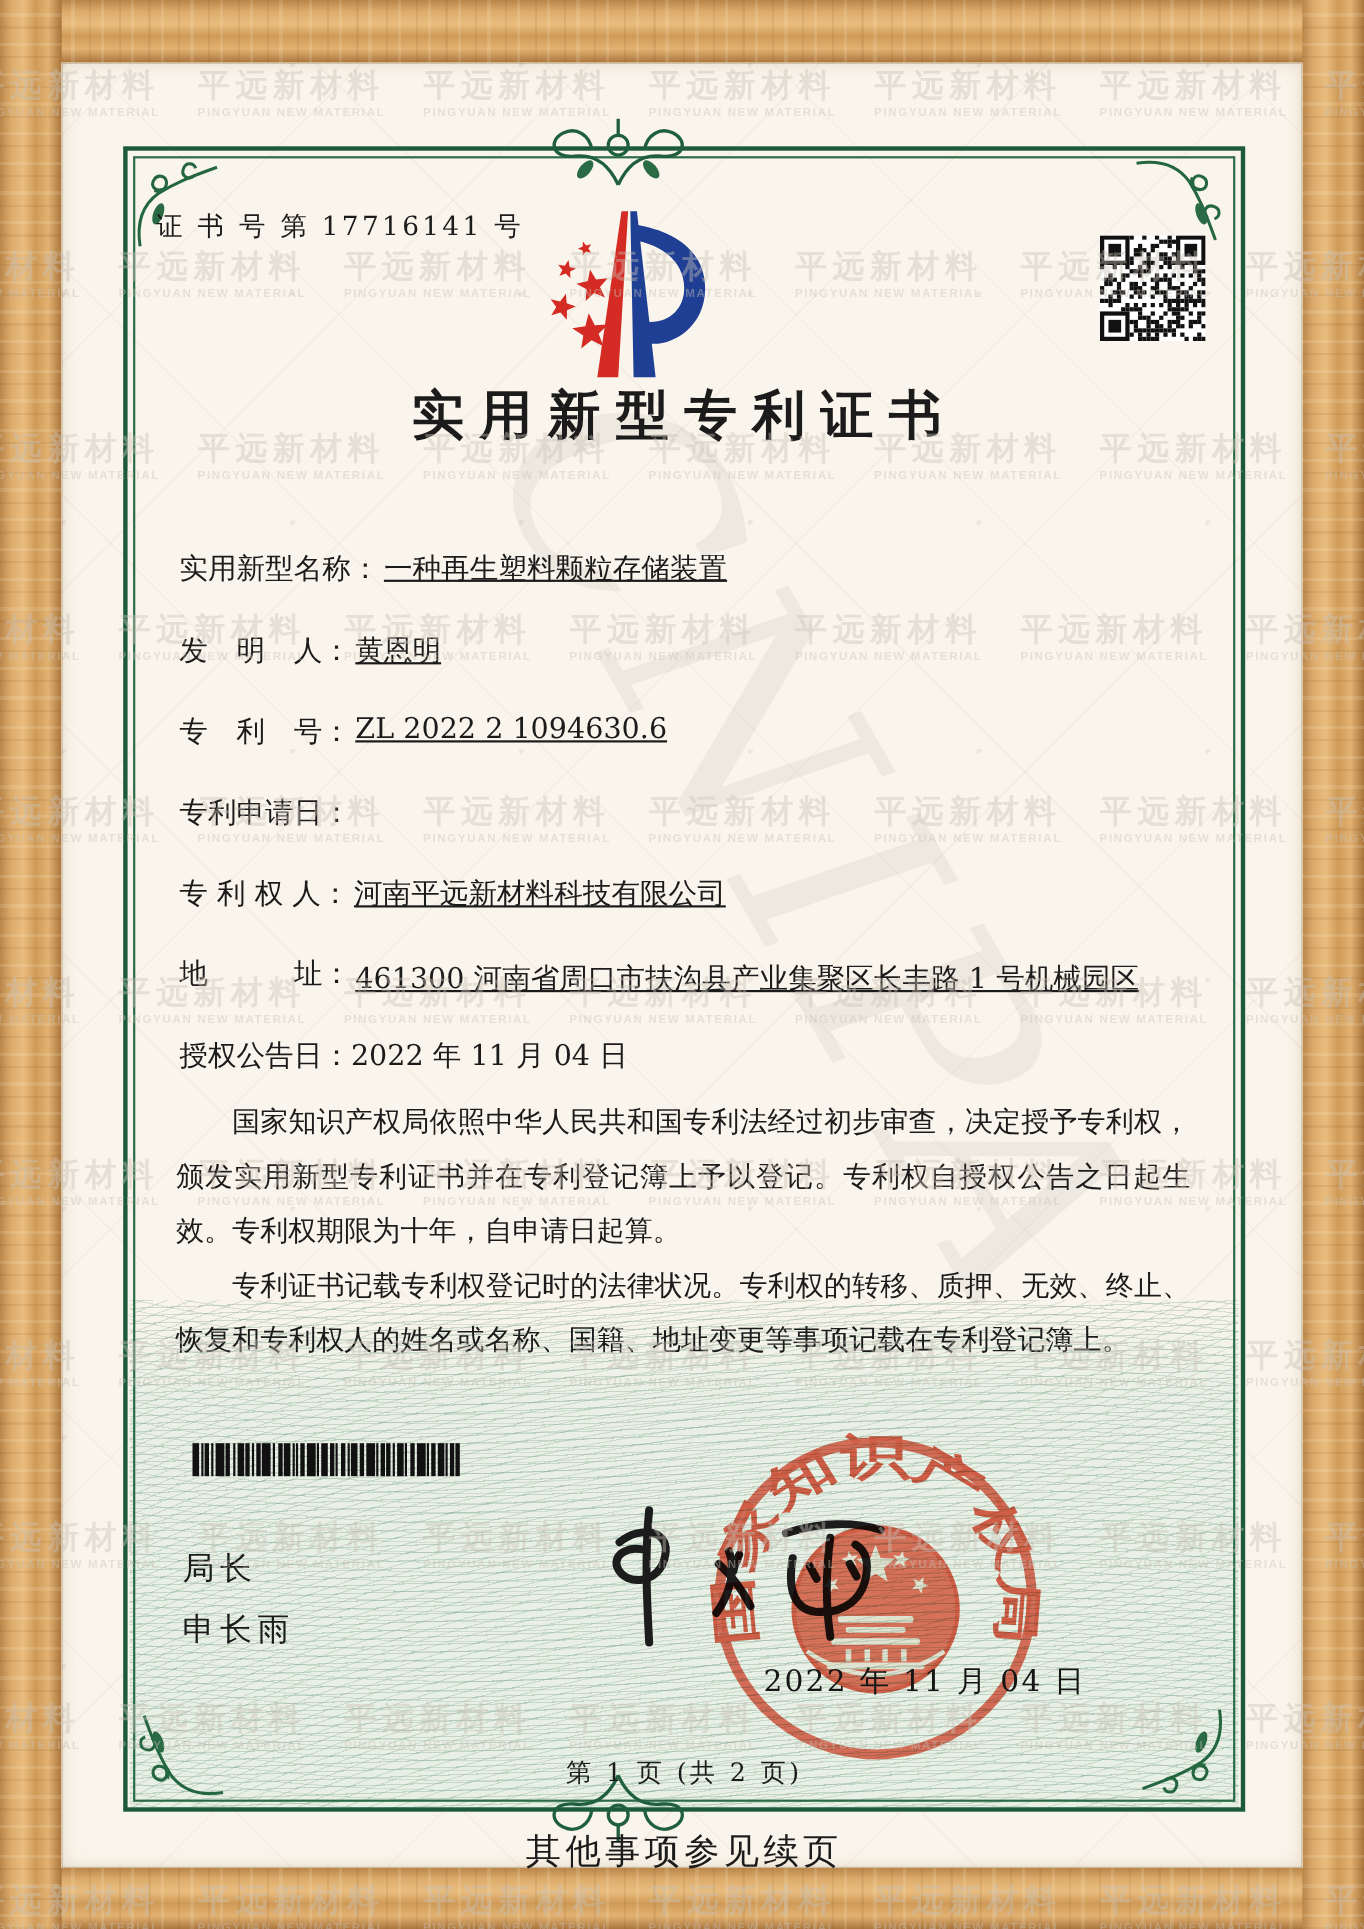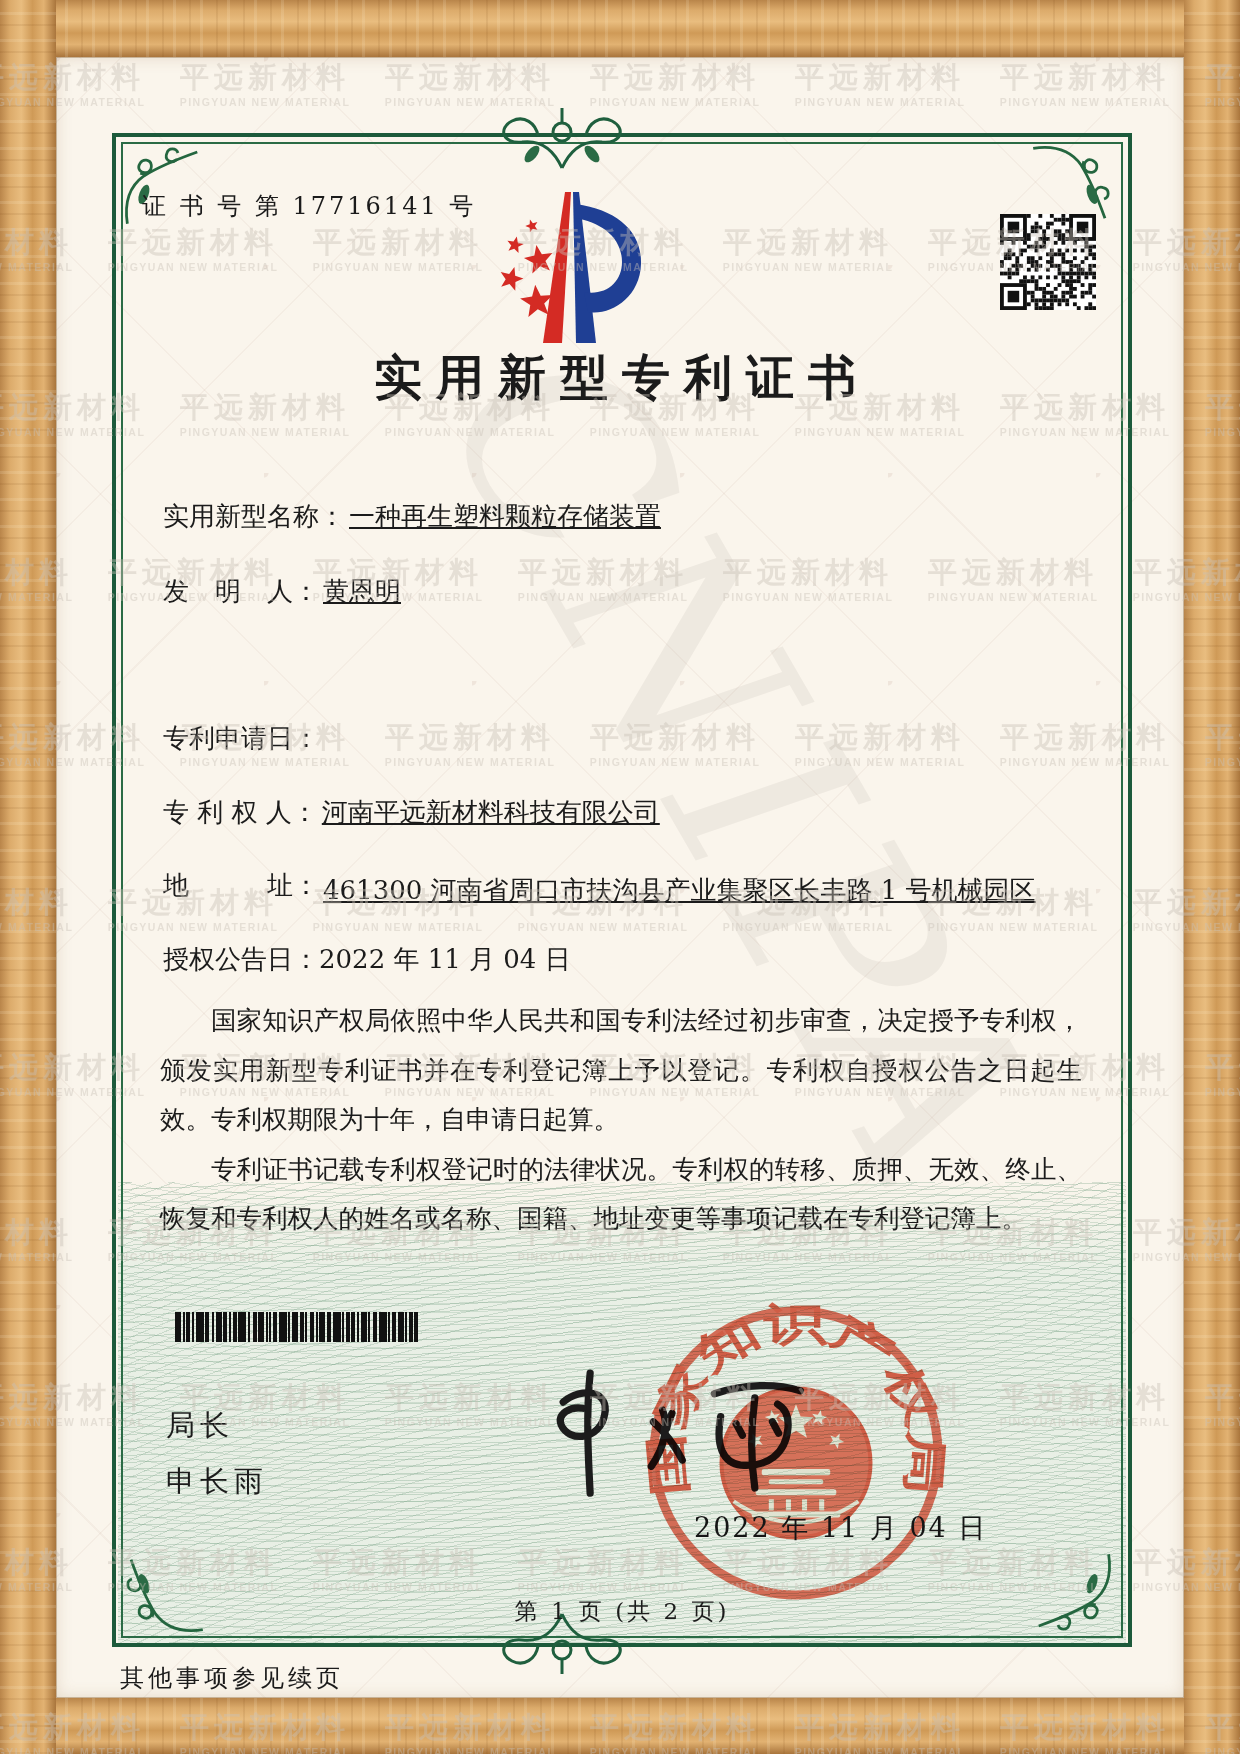--- a/index.html
+++ b/index.html
@@ -66,21 +66,21 @@
   .barcode i{display:block;background:#111;}
 
   .director-title{left:166px;top:1406px;font-size:29px;font-family:"Liberation Sans","DejaVu Sans",sans-serif;letter-spacing:5px;}
   .director-name{left:166px;top:1462px;font-size:29px;font-family:"Liberation Sans","DejaVu Sans",sans-serif;letter-spacing:5px;}
   .signature{left:528px;top:1356px;width:290px;height:146px;z-index:6;}
 
   .seal{left:645px;top:1302px;width:302px;height:302px;z-index:6;mix-blend-mode:multiply;opacity:.92;}
   .seal-date{left:694px;top:1510px;font-size:27px;letter-spacing:2px;z-index:7;color:#151515;}
 
   .page-footer{left:120px;width:1004px;top:1596px;text-align:center;font-size:23px;letter-spacing:3px;z-index:6;}
-  .cont-note{left:120px;width:1004px;top:1662px;font-size:24px;letter-spacing:4px;z-index:6;}
+  .cont-note{left:120px;width:1004px;top:1662px;text-align:center;font-size:32px;letter-spacing:4px;z-index:6;}
 
   
   .wm-layer{position:absolute;inset:0;z-index:9;pointer-events:none;overflow:hidden;}
   .wm-tile{position:absolute;width:200px;text-align:center;color:#c9c1b7;opacity:.42;}
   .wm-tile .cn{font-size:29px;font-weight:700;letter-spacing:5px;font-family:"DejaVu Sans","Liberation Sans",sans-serif;}
   .wm-tile .en{font-size:10.5px;font-weight:700;letter-spacing:1.5px;margin-top:-2px;font-family:"Liberation Sans",sans-serif;}
   .cnipa-wm{position:absolute;left:640px;top:300px;z-index:2;pointer-events:none;
     font-size:250px;font-style:italic;font-family:"DejaVu Serif",serif;color:rgba(160,150,140,.12);
     transform:rotate(60deg);transform-origin:left top;letter-spacing:18px;white-space:nowrap;}
 </style>
@@ -404,20 +404,24 @@
   <div class="abs title">实用新型专利证书</div>
 
   <div class="abs field f0">
     <span class="lbl">实用新型名称：</span>
     <span class="val">一种再生塑料颗粒存储装置</span>
   </div>
   <div class="abs field f1">
     <span class="lbl">发　明　人：</span>
     <span class="val">黄恩明</span>
   </div>
+  <div class="abs field f2">
+    <span class="lbl">专　利　号：</span>
+    <span class="val">ZL 2022 2 1094630.6</span>
+  </div>
   <div class="abs field f3">
     <span class="lbl">专利申请日：</span>
   </div>
   <div class="abs field f4">
     <span class="lbl">专 利 权 人：</span>
     <span class="val">河南平远新材料科技有限公司</span>
   </div>
   <div class="abs field f5">
     <span class="lbl">地　　　址：</span>
     <span class="val">461300 河南省周口市扶沟县产业集聚区长丰路 1 号机械园区</span>

